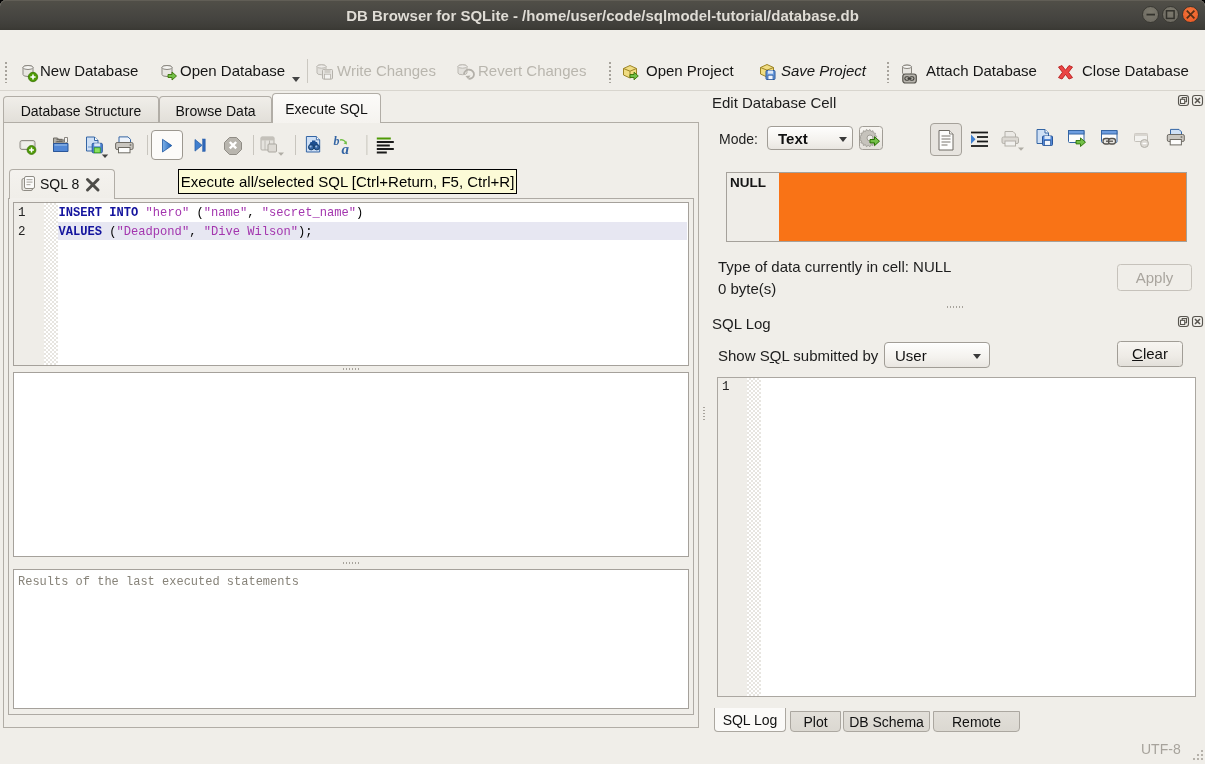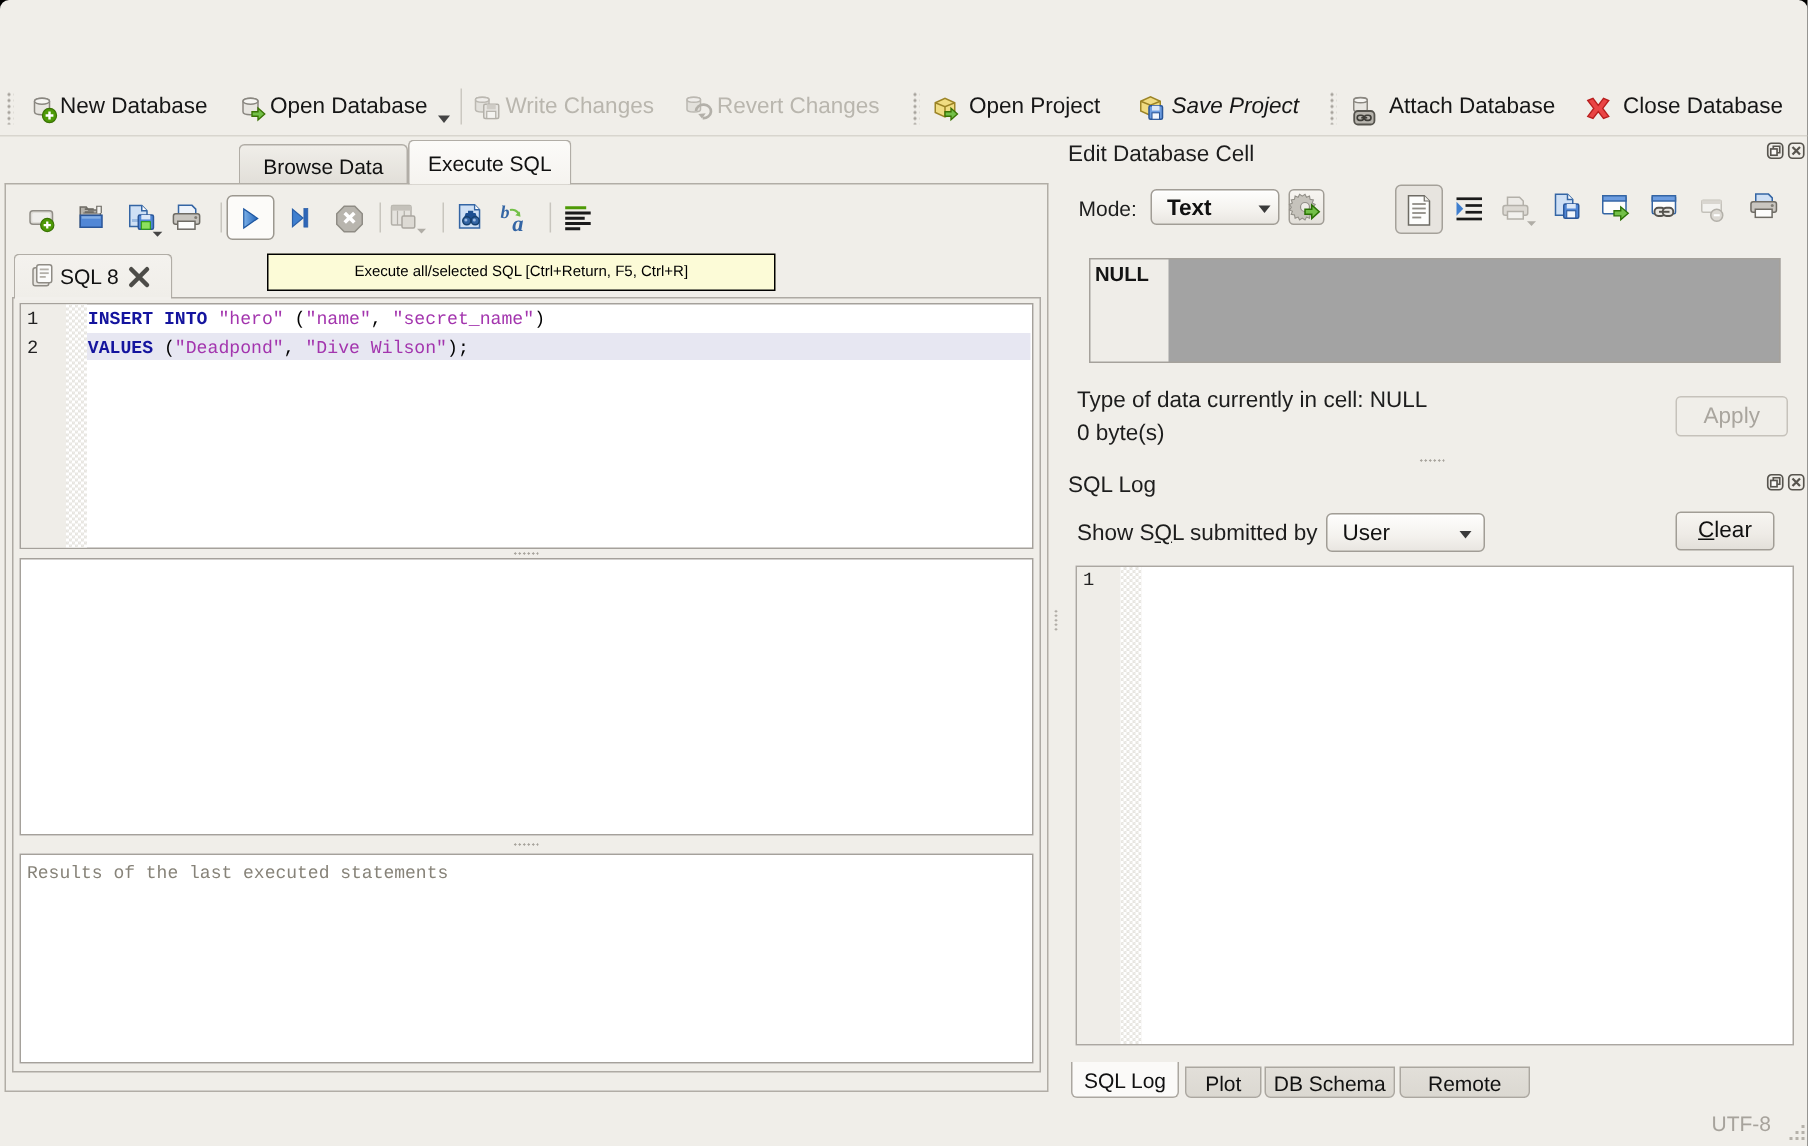--- a/index.html
+++ b/index.html
@@ -46,21 +46,21 @@
   .mono{font-family:"Liberation Mono",monospace;}
   .codeline{position:absolute;left:44px;right:1px;height:18.7px;font-family:"Liberation Mono",monospace;
      font-size:12.1px;line-height:18.7px;white-space:pre;color:#000;padding-left:0.5px;}
   .codeline .kw{color:#14149e;font-weight:bold;}
   .codeline .str{color:#a335ae;}
   .lnum{position:absolute;left:4px;width:20px;font-family:"Liberation Mono",monospace;font-size:12.5px;line-height:18.7px;color:#222;}
   .dots-h{position:absolute;height:2px;background-image:radial-gradient(circle,#a7a39c 40%,rgba(0,0,0,0) 46%);background-size:3px 2px;}
   .dots-v{position:absolute;width:2px;background-image:radial-gradient(circle,#a7a39c 40%,rgba(0,0,0,0) 46%);background-size:2px 3px;}
   
   #tooltip{position:absolute;left:178px;top:169px;width:339px;height:25px;background:#fcfbd7;border:1px solid #000;
-     box-sizing:border-box;font-size:10px;line-height:23px;text-align:center;color:#000;z-index:50;}
+     box-sizing:border-box;font-size:15px;line-height:23px;text-align:center;color:#000;z-index:50;}
   
   #sqltab{position:absolute;left:9px;top:169px;width:106px;height:29px;box-sizing:border-box;border:1px solid #b1ada6;border-bottom:none;
      border-radius:4px 4px 0 0;background:linear-gradient(#f4f2ee,#f0eee9);}
   
   .dtitle{position:absolute;font-size:15px;color:#1d1d1d;}
   .combo{position:absolute;box-sizing:border-box;border:1px solid #a19d96;border-radius:4px;
      background:linear-gradient(#fefefd,#f4f2ee 60%,#e9e6e1);box-shadow:inset 0 1px 0 #fff;}
   .combo .ct{position:absolute;left:10px;font-size:15px;color:#111;}
   .combo .ca{position:absolute;width:0;height:0;border-left:4.5px solid transparent;border-right:4.5px solid transparent;border-top:5px solid #3a3a3a;}
   .btn{position:absolute;box-sizing:border-box;border:1px solid #a19d96;border-radius:3.5px;
@@ -69,20 +69,31 @@
   
   .btab{position:absolute;box-sizing:border-box;border:1px solid #aba7a0;border-radius:0 0 4px 4px;
      background:linear-gradient(#e2dfd9,#dbd8d1);font-size:14px;text-align:center;color:#111;}
   .btab.active{background:#fbfaf8;border-top:none;}
   svg{position:absolute;overflow:visible;}
 </style>
 </head>
 <body>
 <div id="win">
 
+  <div id="titlebar">
+    <div id="title">DB Browser for SQLite - /home/user/code/sqlmodel-tutorial/database.db</div>
+    <div class="winbtn gray" style="left:1142px;"></div>
+    <div class="winbtn gray" style="left:1162px;"></div>
+    <div class="winbtn close" style="left:1182px;"></div>
+    <svg width="1205" height="30">
+      <line x1="1146.5" y1="14.6" x2="1155" y2="14.6" stroke="#33322c" stroke-width="1.8"></line>
+      <rect x="1166.5" y="10.8" width="7.6" height="7.6" fill="none" stroke="#33322c" stroke-width="1.5"></rect>
+      <path d="M1186.8 10.6 L1194.4 18.4 M1194.4 10.6 L1186.8 18.4" stroke="#552f16" stroke-width="1.8"></path>
+    </svg>
+  </div>
 
 
   <div id="toolbar">
     <div class="handle" style="left:4px;top:9px;height:22px;"></div>
     <svg style="left:20px;top:10px;" width="20" height="20" id="ic-newdb">
       <path d="M3 5.5 Q3 3.5 8 3.5 Q13 3.5 13 5.5 L13 12.5 Q13 14.5 8 14.5 Q3 14.5 3 12.5 Z" fill="#e8e6e1" stroke="#8a8780" stroke-width="1"></path>
       <ellipse cx="8" cy="5.5" rx="5" ry="2" fill="#f6f5f2" stroke="#8a8780" stroke-width="1"></ellipse>
       <circle cx="13" cy="15" r="4.7" fill="#4e9a06" stroke="#3a7304" stroke-width="0.8"></circle>
       <path d="M13 12.4 V17.6 M10.4 15 H15.6" stroke="#fff" stroke-width="1.6"></path>
     </svg>
@@ -134,20 +145,23 @@
       <rect x="9.6" y="14.8" width="4.4" height="3.4" rx="1.7" fill="none" stroke="#3f3e39" stroke-width="1.1"></rect>
       <line x1="7.5" y1="16.5" x2="11.5" y2="16.5" stroke="#3f3e39" stroke-width="1.1"></line>
     </svg>
     <div class="tlabel" style="left:926px;">Attach Database</div>
     <svg style="left:1056px;top:10px;" width="20" height="20" id="ic-closedb">
       <path d="M2.5 5 L6 3.6 L9.5 8.2 L13 3.6 L16.5 5 L12.5 10.3 L16.5 15.6 L13 17 L9.5 12.4 L6 17 L2.5 15.6 L6.5 10.3 Z" fill="#ea4545" stroke="#b81d1d" stroke-width="0.9"></path>
     </svg>
     <div class="tlabel" style="left:1082px;">Close Database</div>
   </div>
 
+  <div class="mtab" style="left:3px;top:96px;width:156px;height:26px;">
+      <span style="top:6px;">Database Structure</span>
+    </div>
   <div class="mtab" style="left:159px;top:96px;width:113px;height:26px;">
       <span style="top:6px;">Browse Data</span>
     </div>
   <div id="tabline"></div>
   <div class="mtab active" style="left:272px;top:93px;width:109px;height:30px;z-index:5;">
       <span style="top:7px;">Execute SQL</span>
     </div>
 
   <div id="lpane"></div>
 
@@ -332,21 +346,21 @@
     <rect x="204.5" y="10.5" width="13" height="2.5" fill="#d9d6d0"></rect>
     <circle cx="214.5" cy="20.5" r="4" fill="#dcd9d3" stroke="#b3b0a9" stroke-width="1"></circle>
     <line x1="212.5" y1="20.5" x2="216.5" y2="20.5" stroke="#fff" stroke-width="1.4"></line>
 
     <path d="M240.5 11.5 V6.4 h8.5 l2.5 2.5 v2.6" fill="#cfe0f5" stroke="#3465a4" stroke-width="1"></path>
     <rect x="237.3" y="11.5" width="17" height="7" rx="1.5" fill="#c9c6c0" stroke="#6e6b64" stroke-width="1"></rect>
     <rect x="240.2" y="16.5" width="11.2" height="5.4" fill="#fdfdfc" stroke="#6e6b64" stroke-width="1"></rect>
     <circle cx="251.5" cy="14" r="1" fill="#807d76"></circle>
   </svg>
 
-  <div class="abs" style="left:726px;top:172px;width:461px;height:70px;box-sizing:border-box;border:1px solid #a5a19b;background:#a3a3a3;">
+  <div class="abs" style="left:726px;top:172px;width:461px;height:70px;box-sizing:border-box;border:1px solid #a5a19b;background:#f97316;">
     <div class="abs" style="left:0;top:0;bottom:0;width:52px;background:#efede8;"></div>
     <div class="abs" style="left:3px;top:2px;font-size:13.5px;font-weight:bold;color:#141414;">NULL</div>
   </div>
   <div class="dtitle" style="left:718px;top:258px;">Type of data currently in cell: NULL</div>
   <div class="dtitle" style="left:718px;top:280px;">0 byte(s)</div>
   <div class="btn dis" style="left:1117px;top:264px;width:75px;height:27px;line-height:25px;">Apply</div>
 
   <div class="dots-h" style="left:946px;top:306px;width:17px;"></div>
 
   <div class="dtitle" style="left:712px;top:315px;">SQL Log</div>

